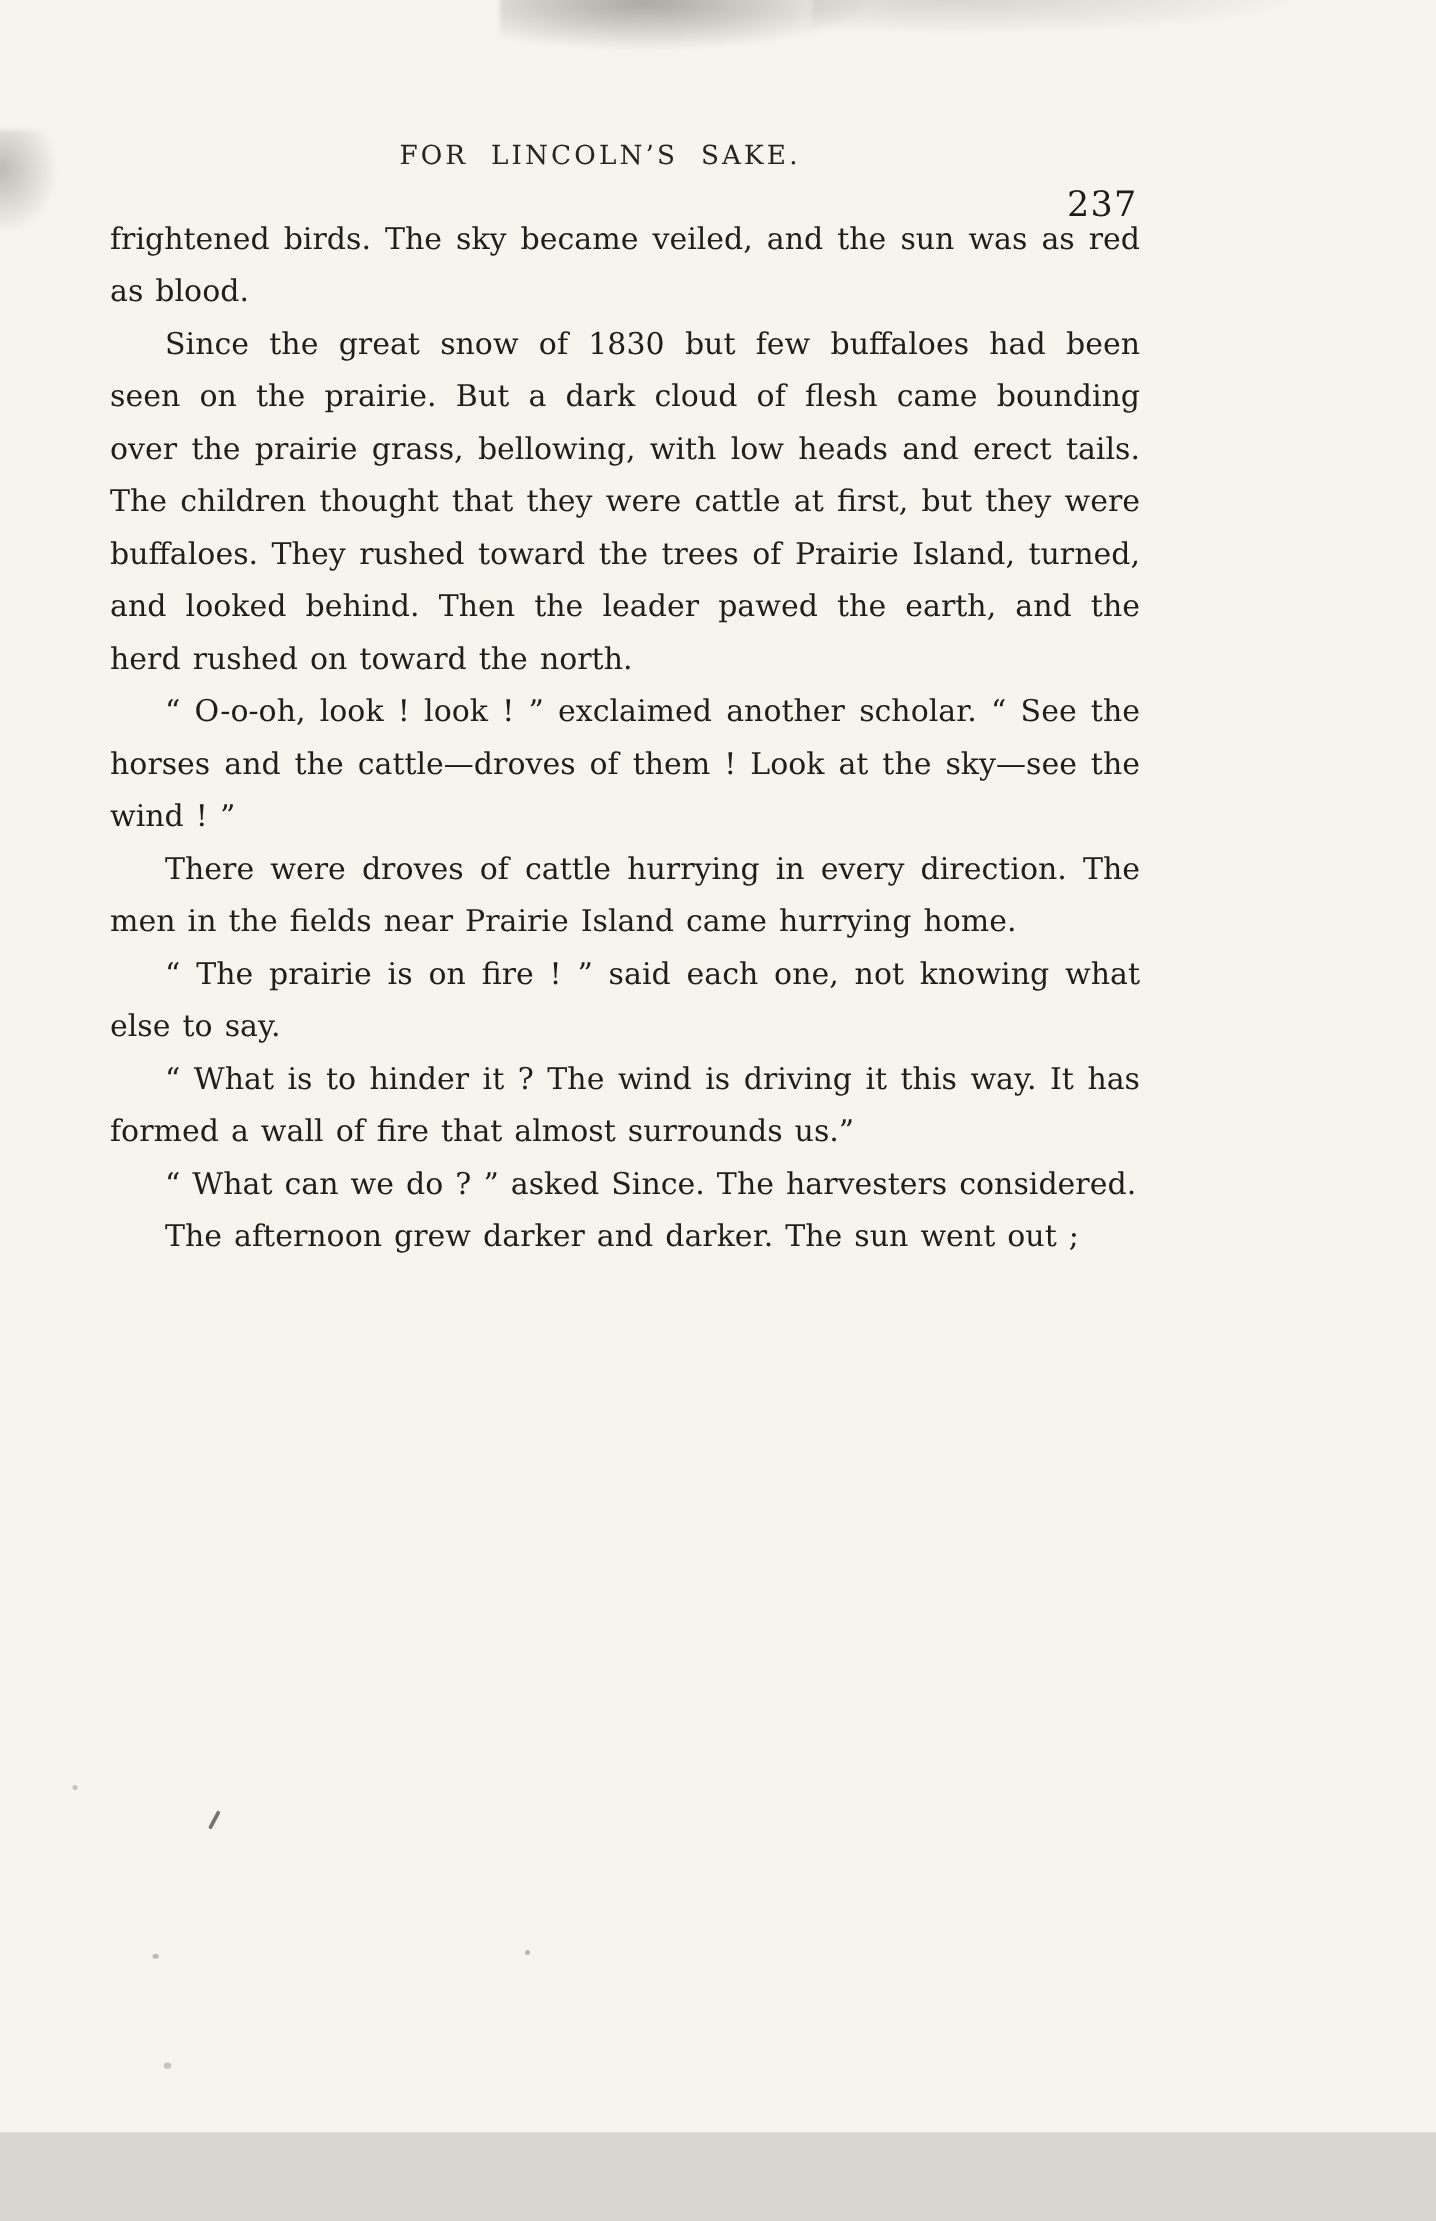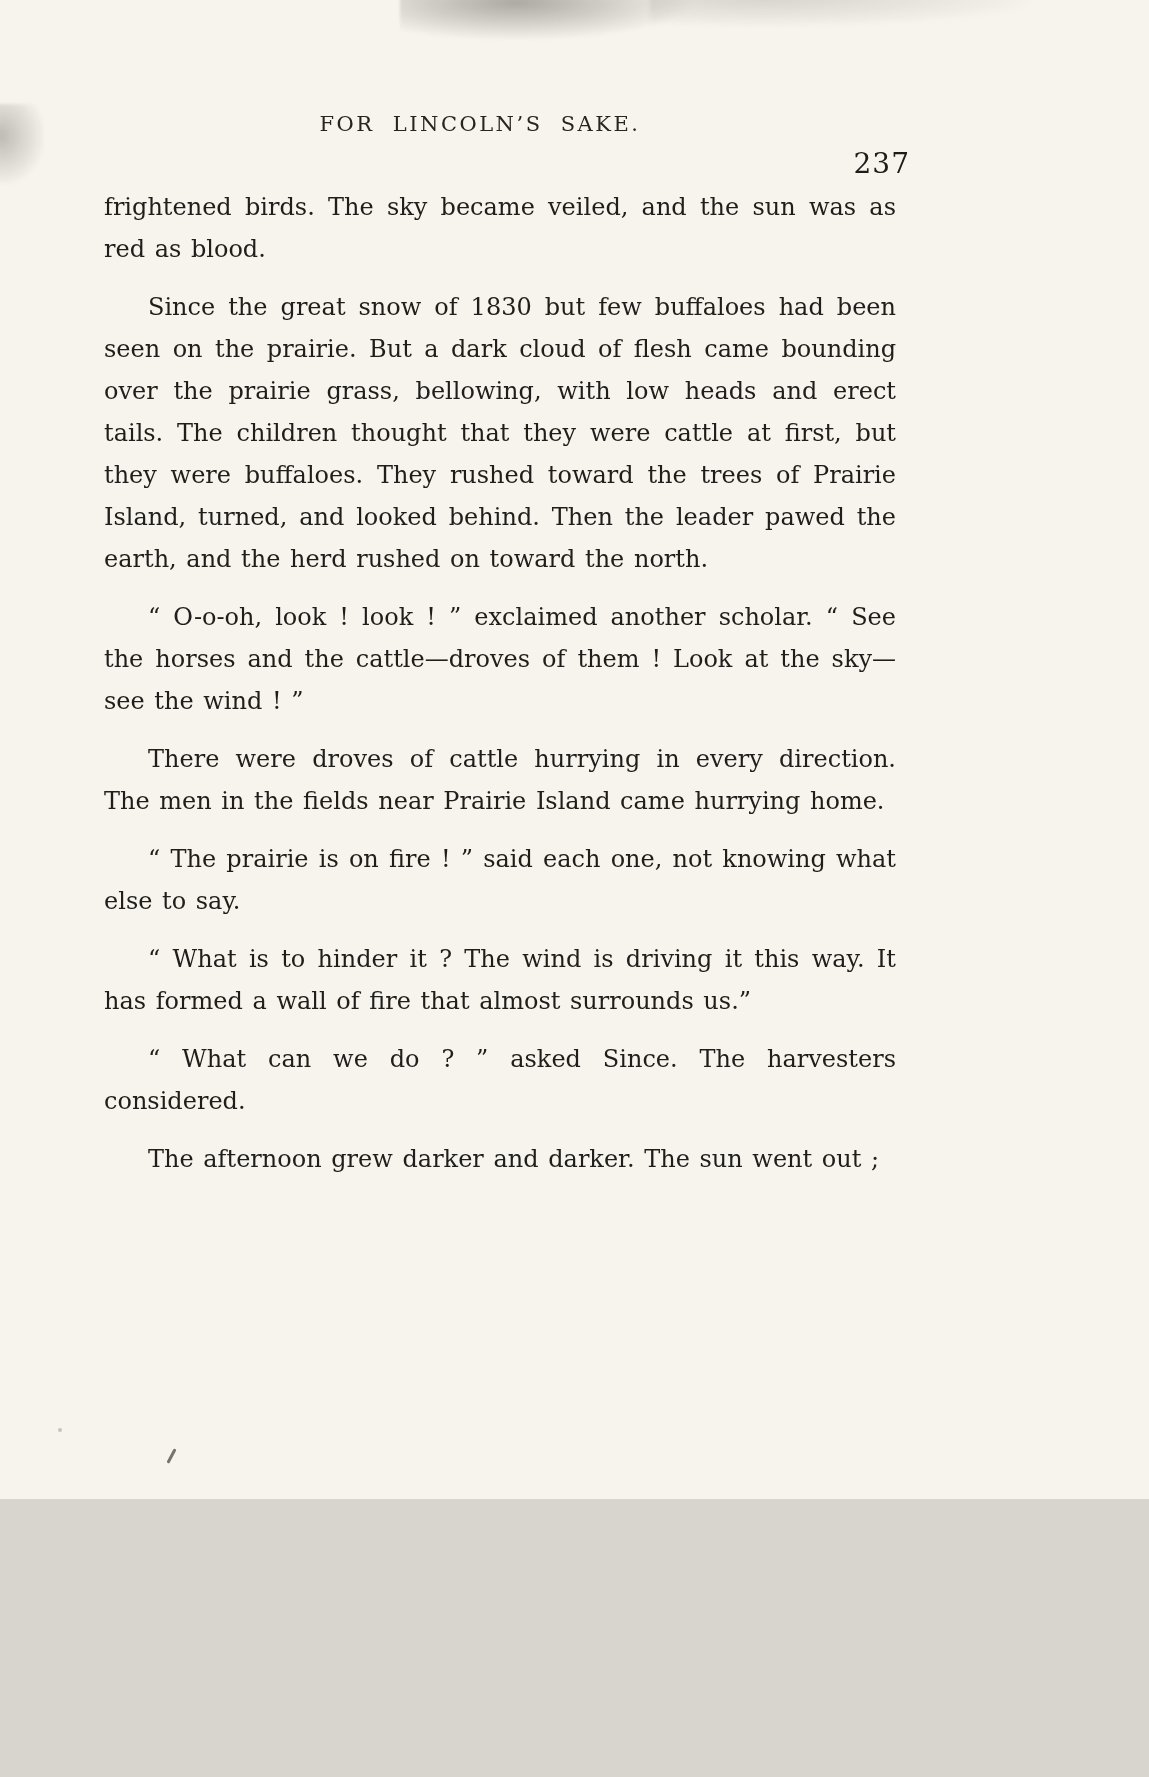--- a/index.html
+++ b/index.html
@@ -3,21 +3,21 @@
 <meta charset="utf-8">
 <style>
   html, body { margin: 0; padding: 0; }
   body {
     background: #d8d5cf;
     font-family: "DejaVu Serif", "Liberation Serif", serif;
   }
   .page {
     position: relative;
     width: 1149px;
-    height: 1499px;
+    height: 1706px;
     margin: 0 auto;
     background: var(--paper, #f7f4ee);
     overflow: hidden;
   }
   
   .header {
     position: absolute;
     top: 112px;
     left: 88px;
     width: 824px;
@@ -47,21 +47,21 @@
     position: absolute;
     top: 170px;
     left: 88px;
     width: 824px;
     text-align: justify;
     font-size: 24px;
     line-height: 42px;
     word-spacing: 2px;
     color: var(--ink, #1f1e1a);
   }
-  .body-text p { margin: 16px; text-indent: 44px; }
+  .body-text p { margin: 0; text-indent: 44px; }
   .body-text p.noindent { text-indent: 0; }
   
   .smudge { position: absolute; pointer-events: none; }
   .smudge-top {
     left: 400px; top: -22px; width: 290px; height: 62px;
     background:
       radial-gradient(ellipse at 40% 40%, rgba(110,108,100,0.55) 0%, rgba(130,128,120,0.25) 45%, rgba(140,138,130,0) 72%);
     filter: blur(1.5px);
   }
   .smudge-top-right {

